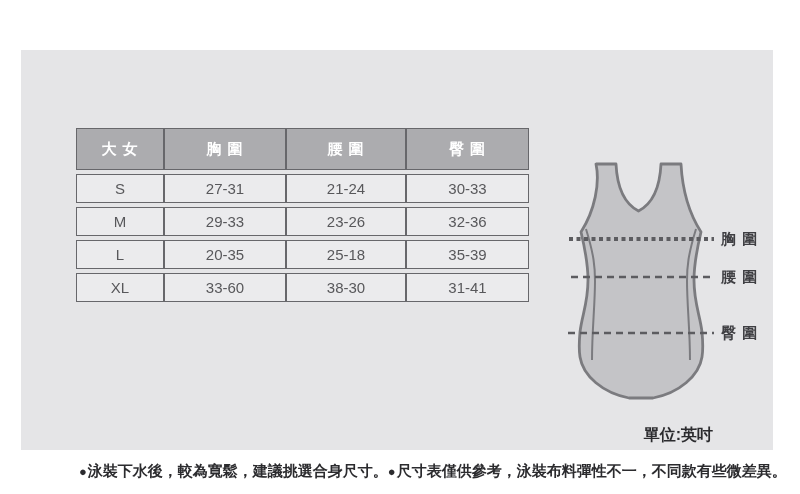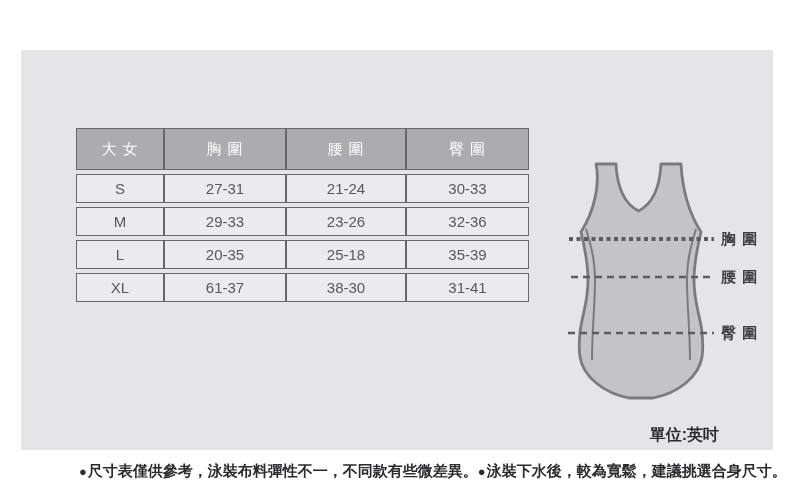--- a/index.html
+++ b/index.html
@@ -39,21 +39,21 @@
   .size-table col.c3{width:123px;}
   .size-table th,.size-table td{
     border:1.5px solid var(--border-col,#67676b);
     text-align:center;
     vertical-align:middle;
   }
   .size-table th{
     background:var(--header-bg,#acacaf);
     color:#ffffff;
     font-size:15px;
-    font-weight:400;
+    font-weight:700;
     height:42px;
     letter-spacing:1px;
   }
   .size-table td{
     background:var(--cell-bg,#ebebed);
     color:var(--cell-text,#58585b);
     font-size:15px;
     height:29px;
   }
   .diagram-svg{
@@ -67,21 +67,21 @@
     font-weight:600;
     color:#3f3f43;
     letter-spacing:1px;
     white-space:nowrap;
   }
   .label-chest{top:180px;}
   .label-waist{top:218px;}
   .label-hip{top:274px;}
   .unit-label{
     position:absolute;
-    top:375px;right:54px;
+    top:375px;right:60px;
     font-size:16px;
     font-weight:600;
     color:var(--dark-text,#2b2b2e);
     white-space:nowrap;
   }
   .notes{
     position:absolute;
     left:58px;right:55px;top:412px;
     display:flex;
     justify-content:space-between;
@@ -132,21 +132,21 @@
         <td>32-36</td>
       </tr>
       <tr>
         <td>L</td>
         <td>20-35</td>
         <td>25-18</td>
         <td>35-39</td>
       </tr>
       <tr>
         <td>XL</td>
-        <td>61-37</td>
+        <td>33-60</td>
         <td>38-30</td>
         <td>31-41</td>
       </tr>
     </tbody>
   </table>
 
   <svg class="diagram-svg" viewBox="0 0 160 260" xmlns="http://www.w3.org/2000/svg">
 
     <path d="M 35,9 L 55,9
          C 56,30 62,48 77.5,56
@@ -173,20 +173,20 @@
   </svg>
 
   <div class="measure-label label-chest">胸 圍</div>
   <div class="measure-label label-waist">腰 圍</div>
   <div class="measure-label label-hip">臀 圍</div>
 
   <div class="unit-label">單位:英吋</div>
 
   <div class="notes">
     <div class="note">
-      <span class="bullet">●</span><span>尺寸表僅供參考，泳裝布料彈性不一，不同款有些微差異。</span>
+      <span class="bullet">●</span><span>泳裝下水後，較為寬鬆，建議挑選合身尺寸。</span>
     </div>
     <div class="note">
-      <span class="bullet">●</span><span>泳裝下水後，較為寬鬆，建議挑選合身尺寸。</span>
+      <span class="bullet">●</span><span>尺寸表僅供參考，泳裝布料彈性不一，不同款有些微差異。</span>
     </div>
   </div>
 
 </div>
 
 </body></html>

